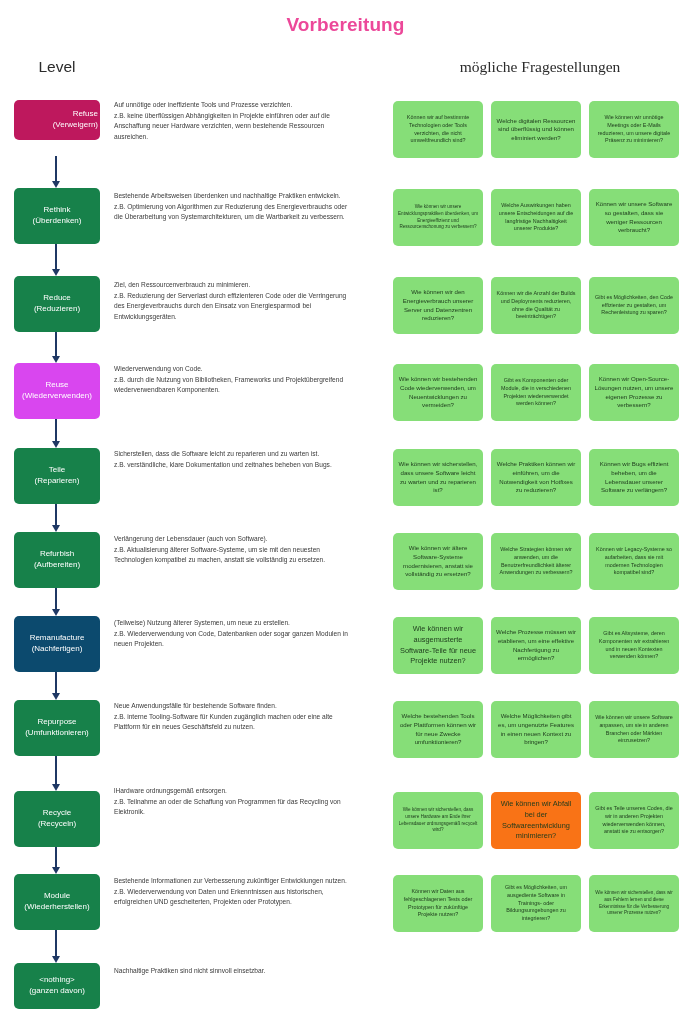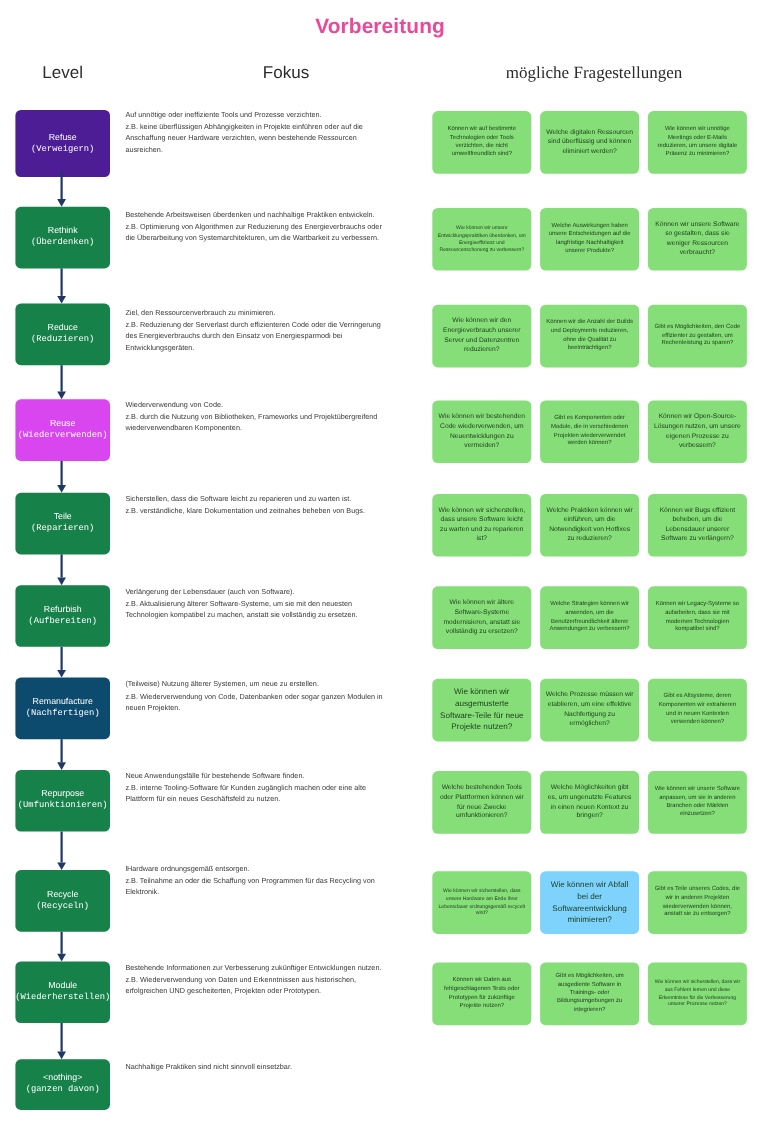--- a/index.html
+++ b/index.html
@@ -67,21 +67,21 @@
     display: flex;
     flex-direction: column;
     align-items: center;
     justify-content: center;
     text-align: center;
     line-height: 1.32;
     font-size: 7.6px;
     padding: 2px;
   }
   .level-box .lv-name { font-size: 8px; }
-  .level-box .lv-sub  { font-size: 8px; font-family: Liberation Mono, monospace; }
+  .level-box .lv-sub  { font-size: 8px; }
 
   
   .connector {
     position: absolute;
     left: 55px;
     width: 2px;
     background: #1f3864;
   }
   .connector::after {
     content: "";
@@ -132,27 +132,26 @@
 </style>
 </head>
 <body>
 
 <div id="page">
 
   <div class="main-title">Vorbereitung</div>
 
   <div class="col-headers">
     <div class="col-header ch-level">Level</div>
-    <div class="col-header ch-focus">Fokus</div>
     <div class="col-header ch-quest">mögliche Fragestellungen</div>
   </div>
 
   <div class="rows" id="rows-container">
       <div class="row">
-        <div class="level-box" style="top: 100px; height: 61px; background: #4c1d95;">
+        <div class="level-box" style="top: 100px; height: 40px; background: #be185d; align-items: flex-end;">
           <span class="lv-name">Refuse</span>
           <span class="lv-sub">(Verweigern)</span>
         </div>
         <div class="connector" style="top: 156px; height: 25px; background: rgb(31, 56, 100);"></div>
         <div class="focus-text" style="top: 100px; color: rgb(58, 58, 58);">
           <span class="line">Auf unnötige oder ineffiziente Tools und Prozesse verzichten.</span>
           <span class="line">z.B. keine überflüssigen Abhängigkeiten in Projekte einführen oder auf die</span>
           <span class="line">Anschaffung neuer Hardware verzichten, wenn bestehende Ressourcen</span>
           <span class="line">ausreichen.</span>
         </div>
@@ -337,21 +336,21 @@
         <div class="connector" style="top: 847px; height: 20px; background: rgb(31, 56, 100);"></div>
         <div class="focus-text" style="top: 786px; color: rgb(58, 58, 58);">
           <span class="line">lHardware ordnungsgemäß entsorgen.</span>
           <span class="line">z.B. Teilnahme an oder die Schaffung von Programmen für das Recycling von</span>
           <span class="line">Elektronik.</span>
         </div>
         <div class="qcards" style="top: 792px; height: 57px;">
           <div class="qcard tiny" style="height: 57px; background: rgb(134, 222, 120);">
             <span>Wie können wir sicherstellen, dass unsere Hardware am Ende ihrer Lebensdauer ordnungsgemäß recycelt wird?</span>
           </div>
-          <div class="qcard big" style="height: 57px; background: #7dd3fc;">
+          <div class="qcard big" style="height: 57px; background: #f97316;">
             <span>Wie können wir Abfall bei der Softwareentwicklung minimieren?</span>
           </div>
           <div class="qcard small" style="height: 57px; background: rgb(134, 222, 120);">
             <span>Gibt es Teile unseres Codes, die wir in anderen Projekten wiederverwenden können, anstatt sie zu entsorgen?</span>
           </div>
         </div>
       </div>
       <div class="row">
         <div class="level-box" style="top: 874px; height: 56px; background: rgb(23, 129, 74);">
           <span class="lv-name">Module</span>

